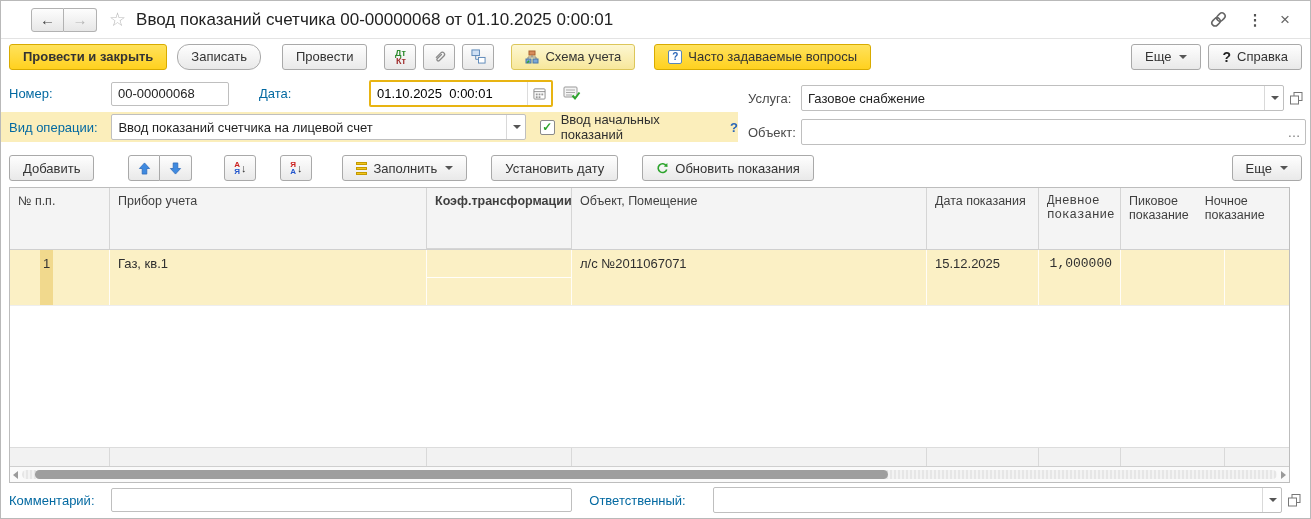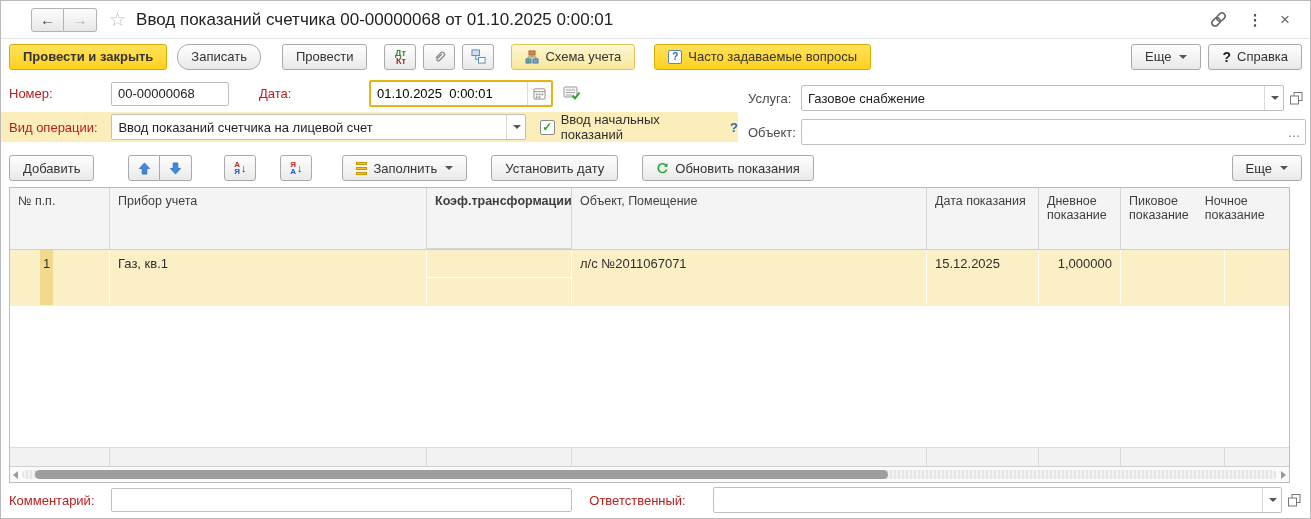--- a/index.html
+++ b/index.html
@@ -32,21 +32,21 @@
   .toolbar1 { height:32px; display:flex; align-items:center; gap:7px; padding:3px 8px 0 8px; }
   .toolbar1 .spacer { flex:1; }
   .dtkt { display:flex; flex-direction:column; line-height:8px; font-size:9px; font-weight:bold; }
   .dtkt .dt { color:#2e8b2e; align-self:flex-start; }
   .dtkt .kt { color:#a03030; align-self:flex-end; }
   .qbox { display:inline-flex; width:14px; height:14px; border:1px solid #5b87b8; border-radius:2px; background:#fff; color:#2a66b8; font-size:10px; font-weight:bold; align-items:center; justify-content:center; }
   .helpq { font-weight:bold; color:#222; font-size:14px; }
 
   
   .formarea { position:relative; height:80px; }
-  .flabel { color:#b91c1c; }
+  .flabel { color:#0369a1; }
   .tinput { height:24px; border:1px solid #bfbfbf; border-radius:2px; padding:0 6px; font-size:13px; font-family:inherit; color:#222; background:#fff; outline:none; }
   .numrow { position:absolute; top:9px; left:8px; display:flex; align-items:center; }
   .numrow .flabel { width:102px; }
   .num-input { width:118px; }
   .datelabel { margin-left:30px; margin-right:8px; }
   .datefield { display:flex; align-items:center; width:184px; height:27px; border:2px solid #e8b412; border-radius:2px; background:#fff; }
   .datefield input { flex:1; border:none; outline:none; font:13px "Liberation Sans",sans-serif; padding:0 6px; min-width:0; }
   .datefield .calzone { width:24px; align-self:stretch; border-left:1px solid #dcdcdc; display:flex; align-items:center; justify-content:center; cursor:pointer; }
   .after-date-icon { margin-left:10px; cursor:pointer; display:flex; }
 
@@ -91,21 +91,21 @@
   .th-split > div:first-child { border-bottom:1px solid #d5d5d5; }
   .trow { display:flex; height:56px; background:#fbf0c5; border-bottom:1px solid #eee; flex:none; }
   .td { border-right:1px solid rgba(255,255,255,.85); padding:6px 8px; flex:none; color:#2f2f2f; overflow:hidden; white-space:nowrap; }
   .td-num { position:relative; padding:0; }
   .rowmarker { position:absolute; left:30px; top:0; bottom:0; width:13px; background:#f1d98d; text-align:center; padding-top:6px; font-size:13px; color:#333; }
   .td-split { padding:0; display:flex; flex-direction:column; }
   .td-split > div { flex:1; }
   .td-split > div:first-child { border-bottom:1px solid rgba(255,255,255,.9); }
   .td-right { text-align:right; }
   .c-num{width:100px;} .c-dev{width:317px;} .c-coef{width:145px;} .c-obj{width:355px;}
-  .c-date{width:112px;} .c-day{width:82px;} .c-night{width:104px;} .c-peak{flex:1 1 auto; border-right:none; white-space:normal;}
+  .c-date{width:112px;} .c-day{width:82px;font-family:Liberation Mono, monospace;} .c-night{width:104px;} .c-peak{flex:1 1 auto; border-right:none; white-space:normal;}
   .tfiller { flex:1; background:#fff; }
   .tfoot { display:flex; height:20px; background:#f2f2f2; border-top:1px solid #dcdcdc; border-bottom:1px solid #cfcfcf; flex:none; }
   .tf { border-right:1px solid #d9d9d9; flex:none; }
   .hscroll { height:15px; background:#fafafa; display:flex; align-items:center; padding:0 3px; flex:none; }
   .scr-arrow { width:0; height:0; border-top:4px solid transparent; border-bottom:4px solid transparent; cursor:pointer; }
   .scr-left { border-right:5px solid #9a9a9a; margin-right:4px; }
   .scr-right { border-left:5px solid #9a9a9a; margin-left:4px; }
   .scr-track { flex:1; height:9px; position:relative; background:repeating-linear-gradient(90deg,#e6e6e6 0 2px,#f3f3f3 2px 4px); border-radius:5px; }
   .scr-thumb { position:absolute; left:1%; top:0; width:68%; height:9px; background:#9e9e9e; border-radius:5px; cursor:grab; }
 

